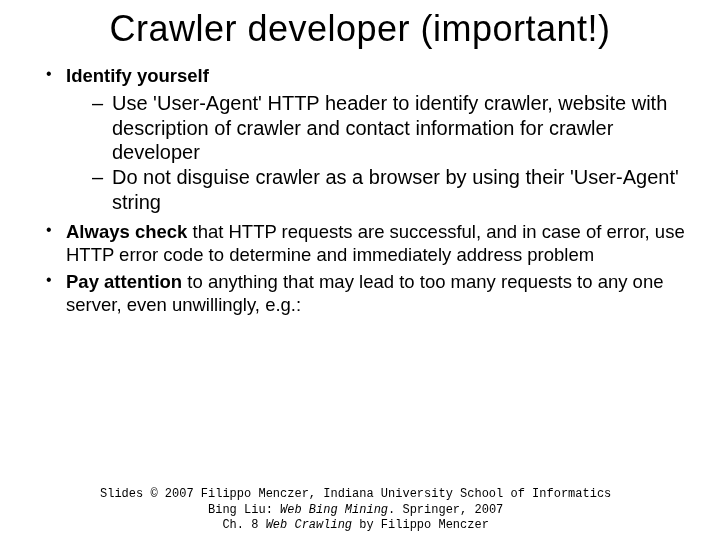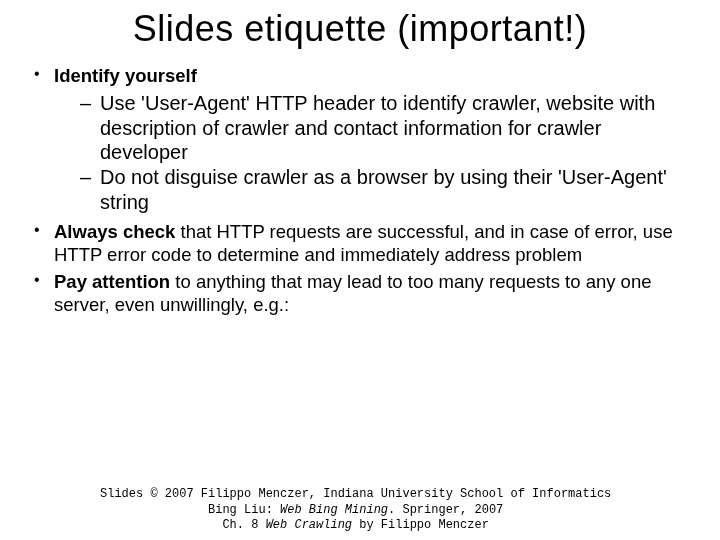--- a/index.html
+++ b/index.html
@@ -20,20 +20,21 @@
   }
   .title {
     text-align: center;
     font-size: 36px;
     font-weight: 400;
     margin: 8px 0 14px 0;
     letter-spacing: 0.5px;
   }
   .content {
     padding: 0 26px 0 30px;
+    margin-left: 12px;
   }
   ul.bullets {
     list-style: none;
     margin: 0;
     padding: 0;
   }
   ul.bullets > li {
     position: relative;
     padding-left: 24px;
     margin: 4px 0 4px 0;
@@ -122,21 +123,21 @@
     font-weight: 400;
     color: #000;
     letter-spacing: 0.2px;
   }
 </style>
 </head>
 <body>
 
 <div class="slide">
 
-  <div class="title">Slides etiquette (important!)</div>
+  <div class="title">Crawler developer (important!)</div>
 
   <div class="content">
     <ul class="bullets">
 
       <li>
         <span class="b">Identify yourself</span>
         <ul class="sub">
           <li>Use 'User-Agent' HTTP header to identify crawler, website with description of crawler and contact information for crawler developer</li>
           <li>Do not disguise crawler as a browser by using their 'User-Agent' string</li>
         </ul>

